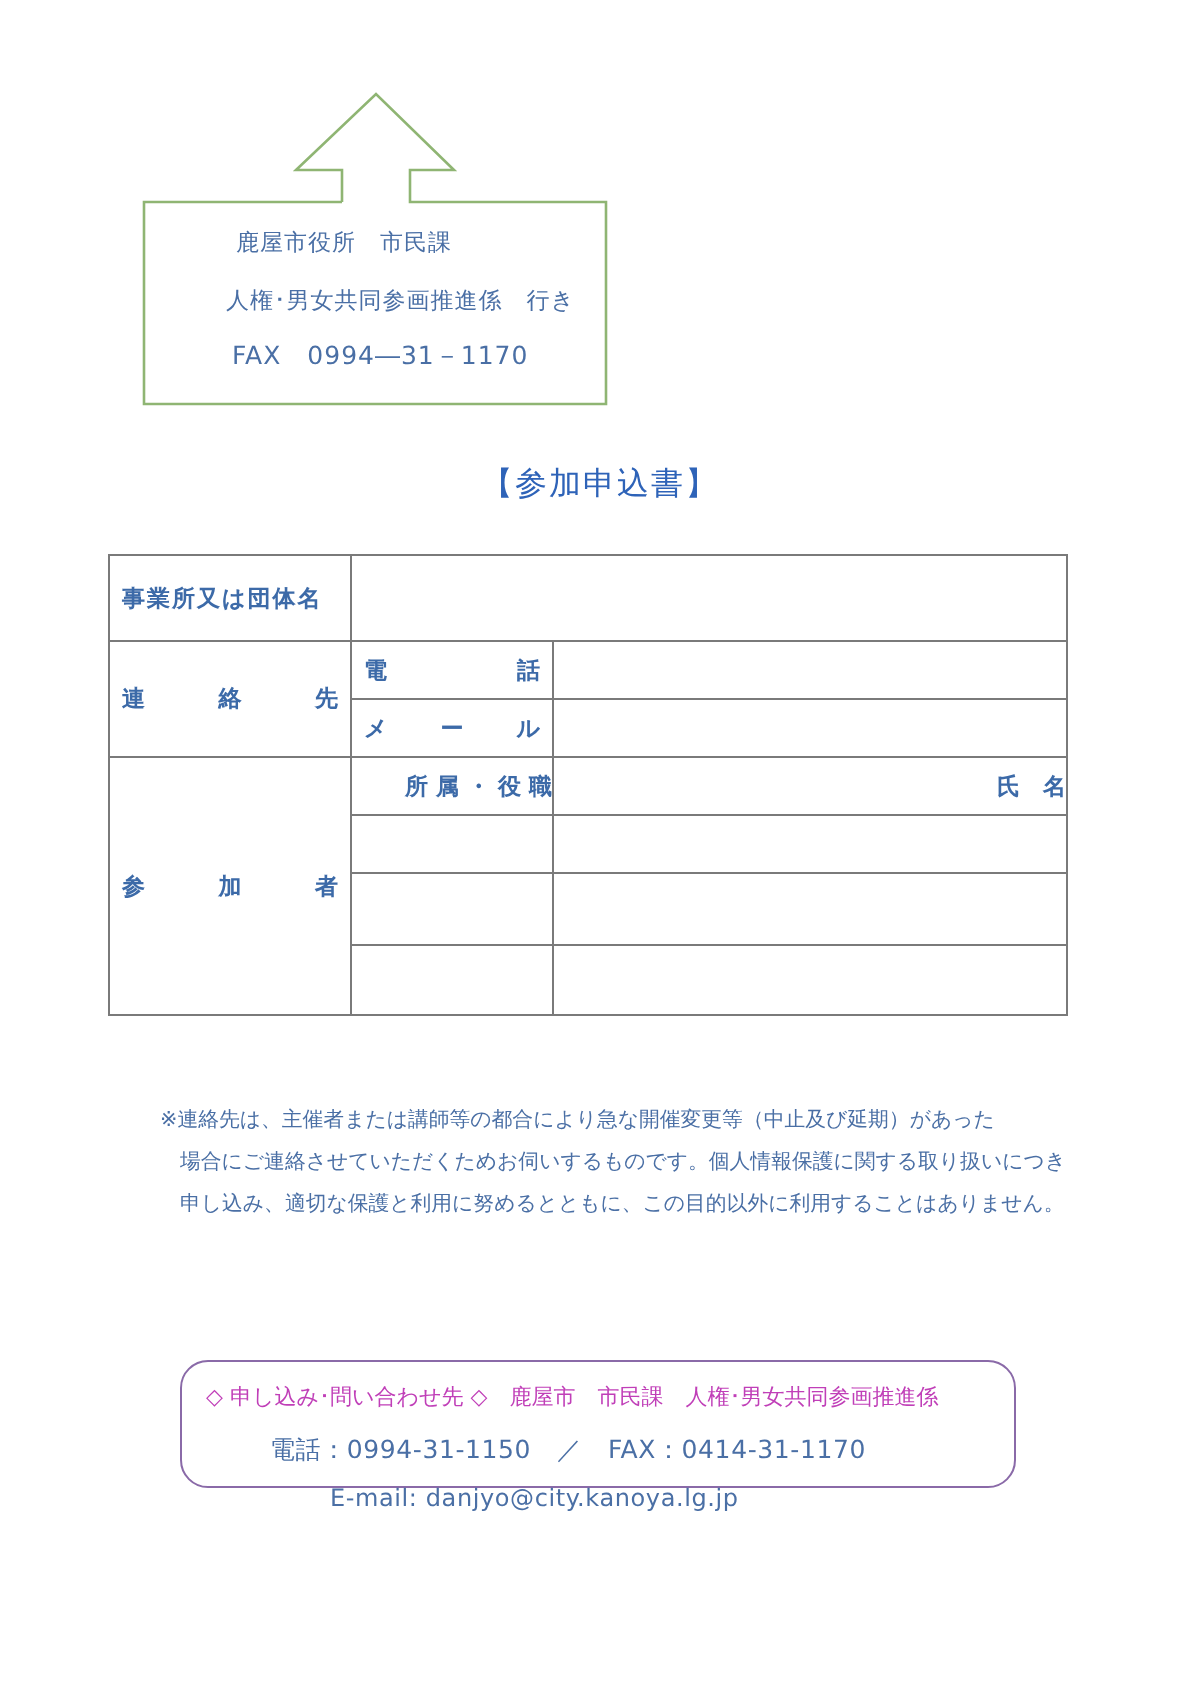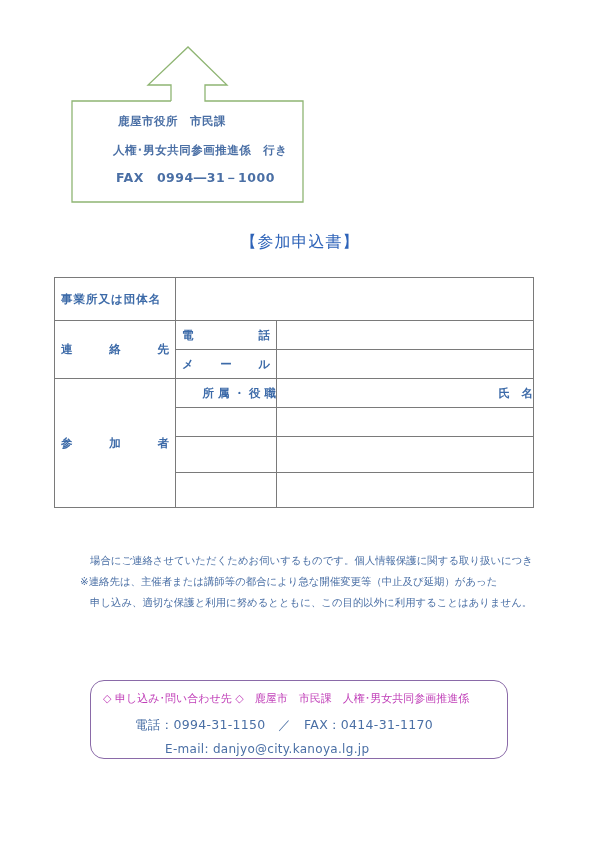--- a/index.html
+++ b/index.html
@@ -1,56 +1,56 @@
 <!DOCTYPE html>
 <html><head>
 <meta charset="utf-8">
 <style>
   html, body { margin:0; padding:0; background:#ffffff; }
   body { width:600px; height:849px; position:relative; overflow:hidden;
          font-family:"DejaVu Sans", "Liberation Sans", sans-serif; }
 
   
   #arrow-svg { position:absolute; left:0; top:0; }
-  .fax-line { position:absolute; color:#4a6fa5; font-size:11.5px; white-space:nowrap; letter-spacing:0.5px;font-weight:bold; }
+  .fax-line { position:absolute; color:#4a6fa5; font-size:11.5px; white-space:nowrap; letter-spacing:0.5px; }
 
   
   .title { position:absolute; left:0; width:600px; top:232px; text-align:center;
            color:#2e63b8; font-size:16px; letter-spacing:1px;font-family:Liberation Serif, serif; }
 
   
   .form-table { position:absolute; left:54px; top:277px; width:479px; height:230px;
                 border-collapse:collapse; table-layout:fixed;padding-left:28px; }
   .form-table td { border:1.2px solid #7a7a7a; padding:0; color:#3c6aa8; font-size:11.5px;
                    font-weight:bold; vertical-align:middle; }
   .lbl-spread { display:flex; justify-content:space-between; padding:0 6px; }
   .lbl-left { padding-left:6px; letter-spacing:1px; }
   .lbl-center { text-align:right; letter-spacing:0px; }
 
   
   .note { position:absolute; left:80px; top:550px; width:480px; color:#4a6fa5;
           font-size:10.4px; line-height:21px; }
   .note div { white-space:nowrap; }
 
   
-  .contact { position:absolute; left:90px; top:680px; width:418px; height:79px;
+  .contact { position:absolute; left:90px; top:680px; width:418px; height:64px;
              border:1.5px solid #8a6aa8; border-radius:14px; box-sizing:border-box; }
   .contact .l1 { position:absolute; left:12px; top:10px; color:#c03fb8; font-size:11px; white-space:nowrap; }
   .contact .l2 { position:absolute; left:44px; top:36px; color:#4a6fa5; font-size:12.5px; white-space:nowrap; letter-spacing:0.3px; }
   .contact .l3 { position:absolute; left:74px; top:61px; color:#4a6fa5; font-size:12px; white-space:nowrap; letter-spacing:0.3px; }
 </style>
 </head>
 <body>
 
 <svg id="arrow-svg" width="600" height="220">
   <polyline fill="none" stroke="#8fb573" stroke-width="1.3" points="171,101 171,85 148,85 188,47 227,85 205,85 205,101 303,101 303,202 72,202 72,101 171,101"></polyline>
 </svg>
 <div class="fax-line" style="left:118px; top:114px;">鹿屋市役所　市民課</div>
 <div class="fax-line" style="left:113px; top:143px;">人権･男女共同参画推進係　行き</div>
-<div class="fax-line" style="left:116px; top:170px; font-size:12.5px;">FAX　0994―31－1000</div>
+<div class="fax-line" style="left:116px; top:170px; font-size:12.5px;">FAX　0994―31－1170</div>
 
 <div class="title">【参加申込書】</div>
 
 <table class="form-table">
   <colgroup>
     <col style="width:121px">
     <col style="width:101px">
     <col style="width:257px">
   </colgroup>
   <tbody>
@@ -110,22 +110,22 @@
     <td></td>
   </tr>
   <tr style="height:35px">
     <td></td>
     <td></td>
   </tr>
 </tbody>
   </table>
 
 <div class="note">
+  <div style="margin-left:0px;">※連絡先は、主催者または講師等の都合により急な開催変更等（中止及び延期）があった</div>
   <div style="margin-left:10px;">場合にご連絡させていただくためお伺いするものです。個人情報保護に関する取り扱いにつき</div>
-  <div style="margin-left:0px;">※連絡先は、主催者または講師等の都合により急な開催変更等（中止及び延期）があった</div>
   <div style="margin-left:10px;">申し込み、適切な保護と利用に努めるとともに、この目的以外に利用することはありません。</div>
 </div>
 
 <div class="contact">
   <div class="l1">◇ 申し込み･問い合わせ先 ◇　鹿屋市　市民課　人権･男女共同参画推進係</div>
   <div class="l2">電話：0994-31-1150　／　FAX：0414-31-1170</div>
   <div class="l3">E-mail:  danjyo@city.kanoya.lg.jp</div>
 </div>
 
 </body></html>

